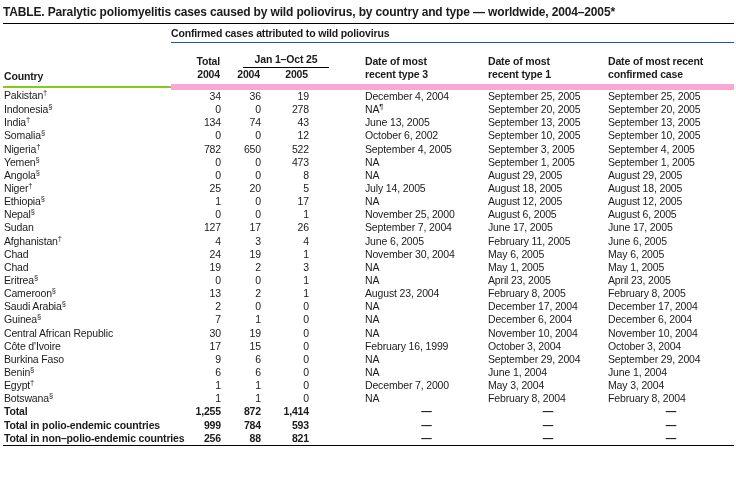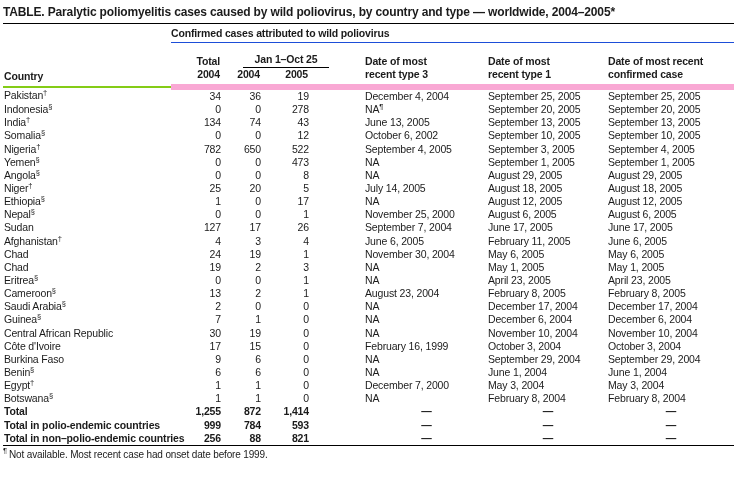--- a/index.html
+++ b/index.html
@@ -333,16 +333,15 @@
           <td class="c-num">88</td>
           <td class="c-num">821</td>
           <td class="c-date d3 dash">—</td>
           <td class="c-date dash">—</td>
           <td class="c-date dash">—</td>
         </tr>
       </tbody>
   </table>
 
   <div class="footnotes">
-    <div class="fn"><sup>¶</sup><span>Not available. Most recent case had onset date before 1999.</span></div>
   </div>
 
 </div>
 
 </body></html>

